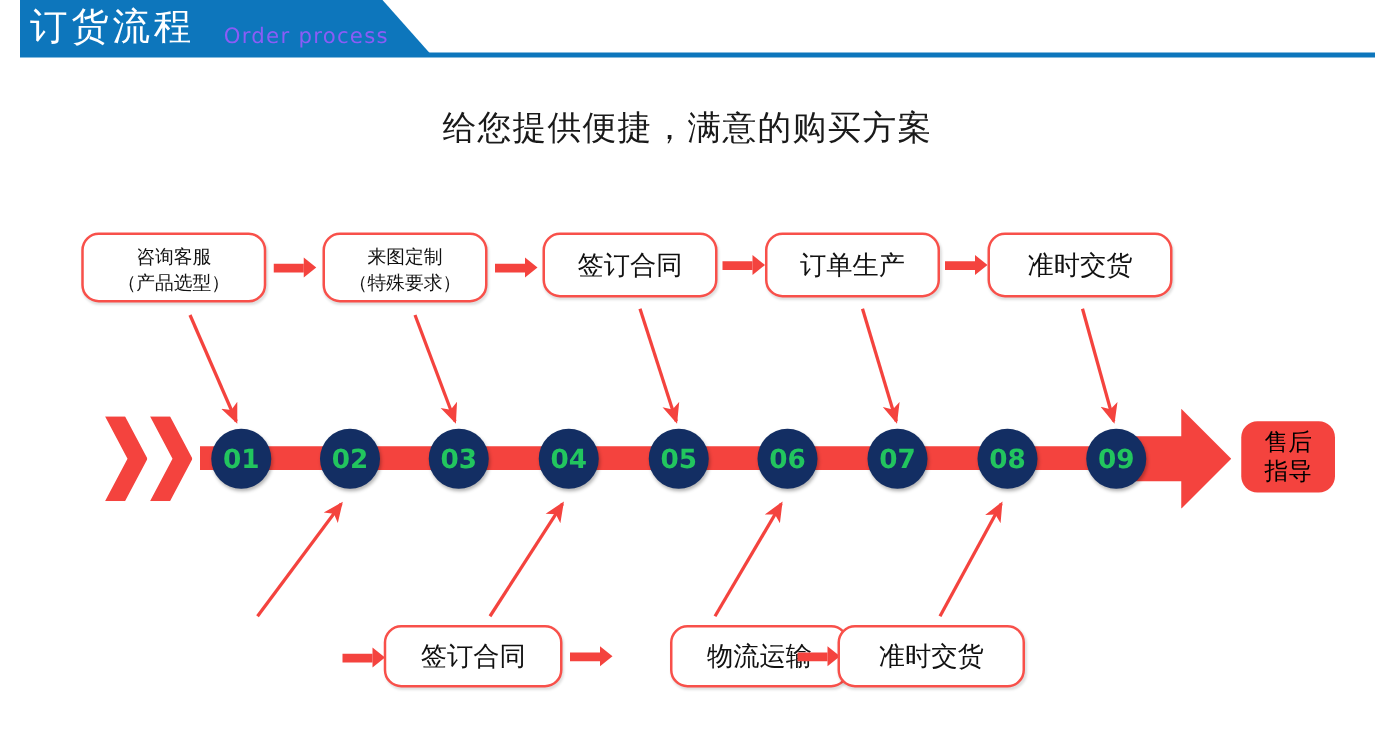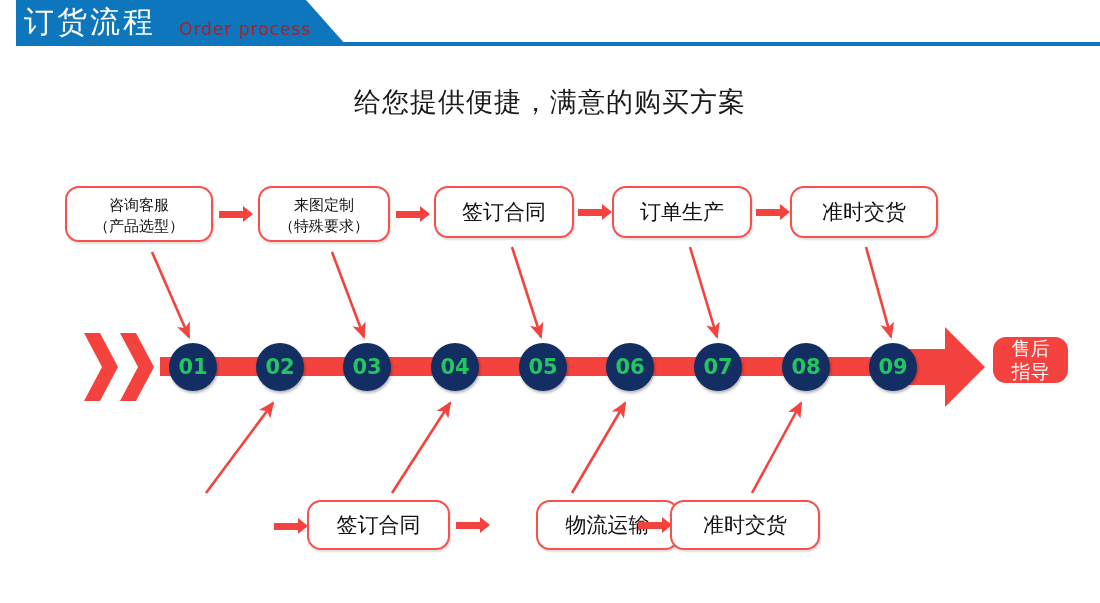--- a/index.html
+++ b/index.html
@@ -24,21 +24,21 @@
     background: #0d76bc;
   }
   .banner-cn {
     position: absolute; left: 8px; top: 4px;
     font-size: 30px; color: #ffffff; letter-spacing: 3px;
     font-family: "DejaVu Sans", "Liberation Sans", sans-serif;
     line-height: 36px;
   }
   .banner-en {
     position: absolute; left: 163px; top: 19px;
-    font-size: 17px; color: #b91c1c; letter-spacing: 1px;
+    font-size: 17px; color: #8b5cf6; letter-spacing: 1px;
     font-family: "DejaVu Sans", "Liberation Sans", sans-serif;
     line-height: 20px; white-space: nowrap;
   }
 
   
   .subtitle {
     position: absolute; left: 0; top: 84px; width: 1100px;
     text-align: center; font-size: 27px; color: #1a1a1a; letter-spacing: 1px;
   }
 
@@ -85,25 +85,25 @@
   }
   .circle {
     position: absolute; width: 48px; height: 48px; border-radius: 50%;
     background: #132e63;
     display: flex; align-items: center; justify-content: center;
     color: #22c55e; font-size: 21px; font-weight: bold; letter-spacing: 0px;
     box-shadow: 1px 2px 3px rgba(0,0,0,0.30);
     top: 343px;
   }
   .endbox {
-    position: absolute; left: 993px; top: 337px; width: 75px; height: 46px;
+    position: absolute; left: 993px; top: 337px; width: 75px; height: 57px;
     background: #f4433e; border-radius: 13px;
     display: flex; flex-direction: column;
     align-items: center; justify-content: center;
-    color: #ffffff; font-size: 19px; line-height: 23px;
+    color: #000000; font-size: 19px; line-height: 23px;
   }
 
   
   #diagonals { position: absolute; left: 0; top: 0; width: 1100px; height: 603px; pointer-events: none; }
 </style>
 </head>
 <body>
 
 <div id="root">
 

